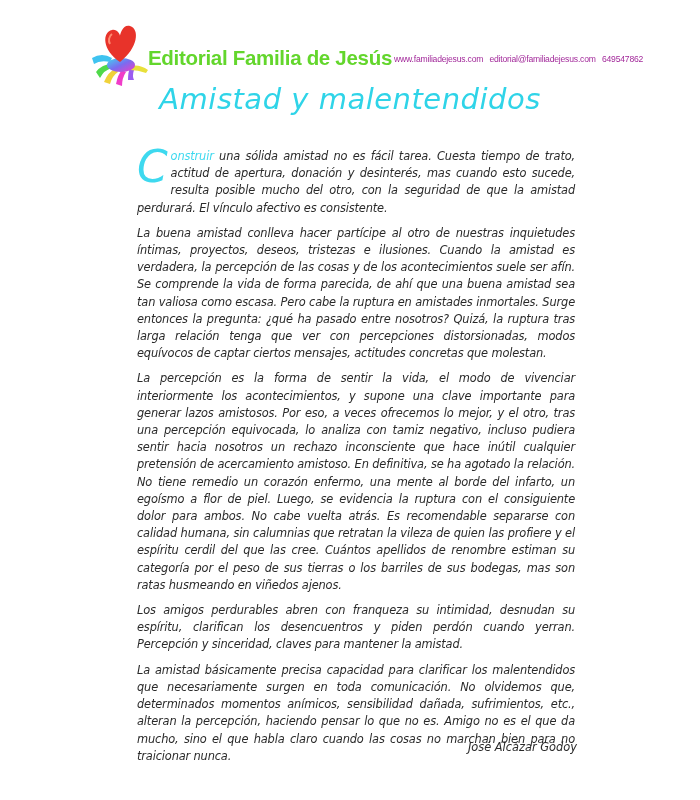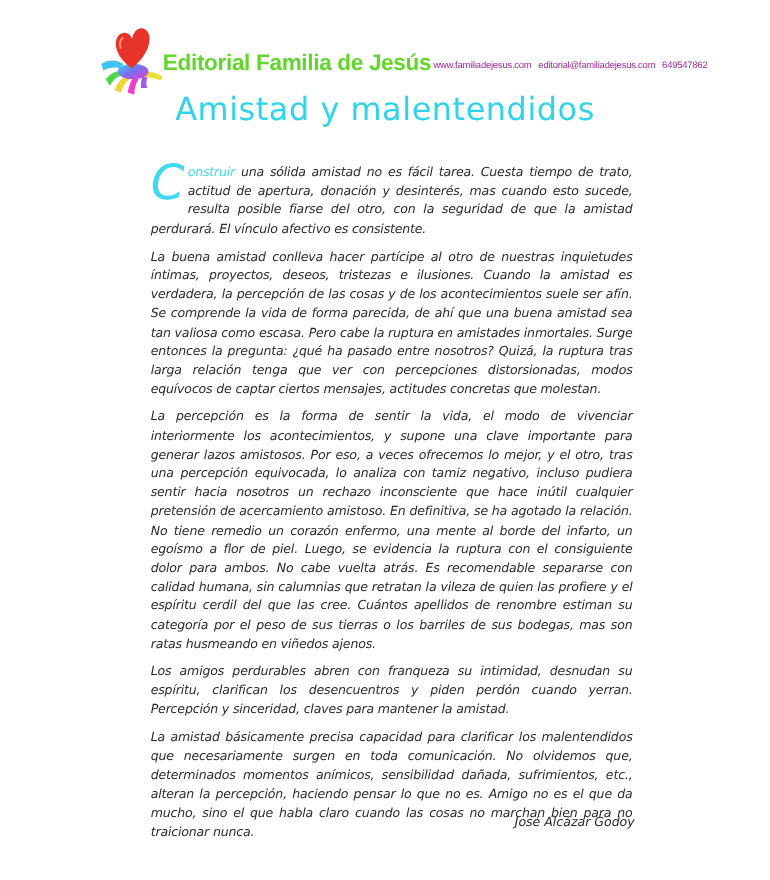--- a/index.html
+++ b/index.html
@@ -53,20 +53,21 @@
     .contact span { margin-right: 4px; }
     .title {
       position: absolute;
       top: 82px;
       left: 0;
       width: 700px;
       text-align: center;
       font-family: "DejaVu Sans", sans-serif;
       font-size: 29px;
       color: #2fd4e8;
+      font-style: italic;
       letter-spacing: 0.5px;
     }
     .article {
       position: absolute;
       left: 137px;
       top: 148px;
       width: 438px;
       font-family: "DejaVu Sans", sans-serif;
       font-size: 11.4px;
       line-height: 17.2px;
@@ -127,20 +128,20 @@
   <div class="contact">
     <span>www.familiadejesus.com</span>
     <span>editorial@familiadejesus.com</span>
     <span>649547862</span>
   </div>
 </div>
 
 <div class="title">Amistad y malentendidos</div>
 
 <div class="article">
-  <p><span class="dropcap">C</span><span class="lead-word">onstruir</span><span> una sólida amistad no es fácil tarea. Cuesta tiempo de trato, actitud de apertura, donación y desinterés, mas cuando esto sucede, resulta posible fiarse  del otro, con la seguridad de que la amistad perdurará. El vínculo afectivo es consistente.</span></p>
+  <p><span class="dropcap">C</span><span class="lead-word">onstruir</span><span> una sólida amistad no es fácil tarea. Cuesta tiempo de trato, actitud de apertura, donación y desinterés, mas cuando esto sucede, resulta posible mucho  del otro, con la seguridad de que la amistad perdurará. El vínculo afectivo es consistente.</span></p>
   <p>La buena amistad conlleva hacer partícipe al otro de nuestras inquietudes íntimas, proyectos, deseos, tristezas e ilusiones. Cuando la amistad es verdadera, la percepción de las cosas y de los acontecimientos suele ser afín. Se comprende la vida de forma parecida, de ahí que una buena amistad sea tan valiosa como escasa. Pero cabe la ruptura en amistades inmortales. Surge entonces la pregunta: ¿qué ha pasado entre nosotros? Quizá, la ruptura tras larga relación tenga que ver con percepciones distorsionadas, modos equívocos de captar ciertos mensajes, actitudes concretas que molestan.</p>
   <p>La percepción es la forma de sentir la vida, el modo de vivenciar interiormente los acontecimientos, y supone una clave importante para generar lazos amistosos. Por eso, a veces ofrecemos lo mejor, y el otro, tras una percepción equivocada, lo analiza con tamiz negativo, incluso pudiera sentir hacia nosotros un rechazo inconsciente que hace inútil cualquier pretensión de acercamiento amistoso. En definitiva, se ha agotado la relación. No tiene remedio un corazón enfermo, una mente al borde del infarto, un egoísmo a flor de piel. Luego, se evidencia la ruptura con el consiguiente dolor para ambos. No cabe vuelta atrás. Es recomendable separarse con calidad humana, sin calumnias que retratan la vileza de quien las profiere y el espíritu cerdil del que las cree. Cuántos apellidos de renombre estiman su categoría por el peso de sus tierras o los barriles de sus bodegas, mas son ratas husmeando en viñedos ajenos.</p>
   <p>Los amigos perdurables abren con franqueza su intimidad, desnudan su espíritu, clarifican los desencuentros y piden perdón cuando yerran. Percepción y  sinceridad, claves para mantener la amistad.</p>
   <p>La amistad básicamente precisa capacidad para clarificar los malentendidos que necesariamente surgen en toda comunicación. No olvidemos que, determinados momentos anímicos, sensibilidad dañada, sufrimientos, etc., alteran la percepción, haciendo pensar lo que no es. Amigo no es el que da mucho, sino el que habla claro cuando las cosas no marchan bien para no traicionar nunca.</p>
 </div>
 
 <div class="signature">José Alcázar Godoy</div>
 
 </body></html>

